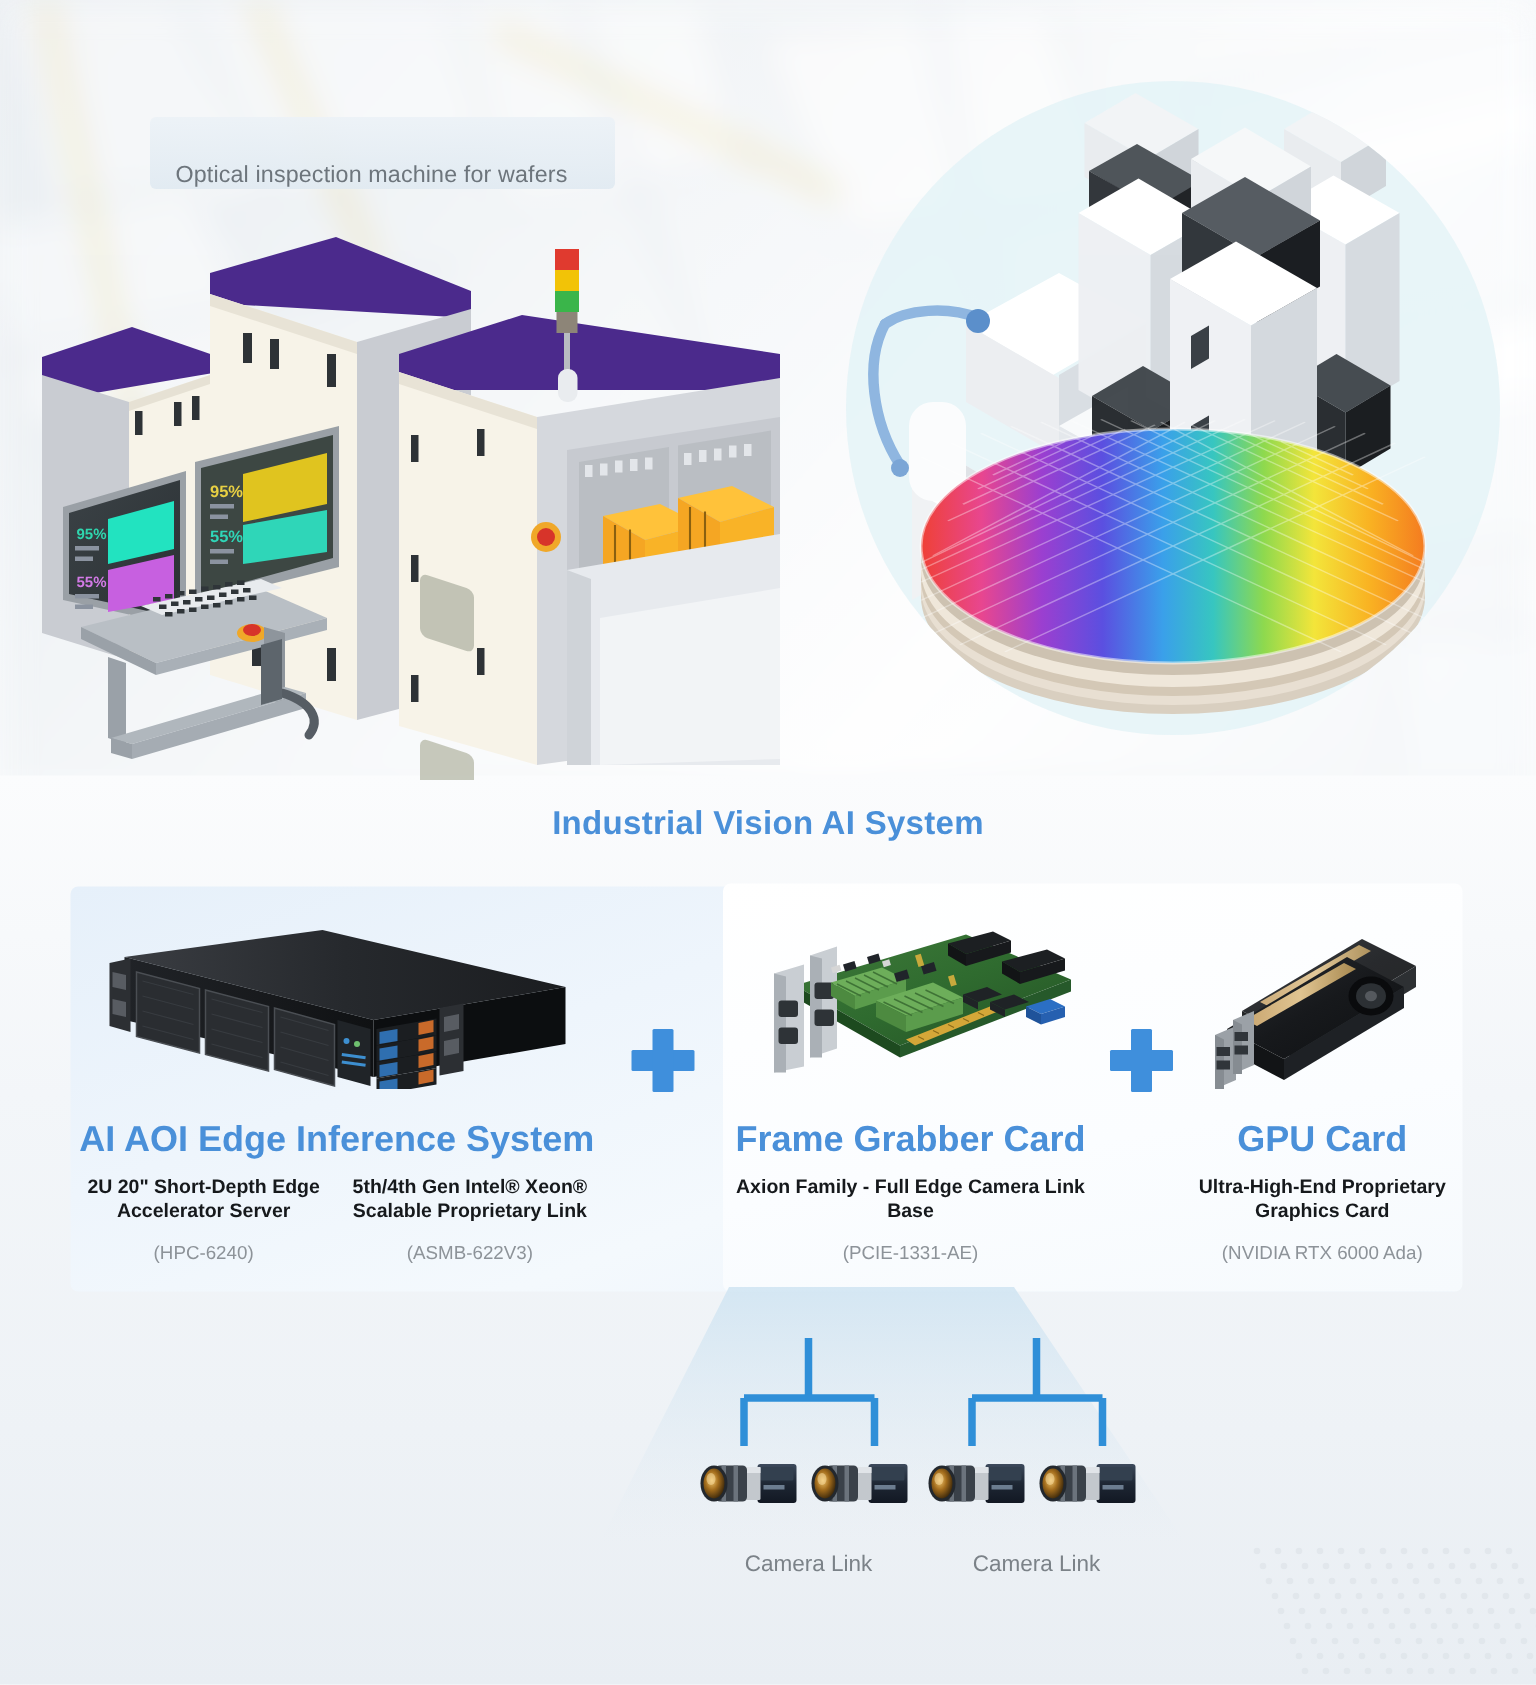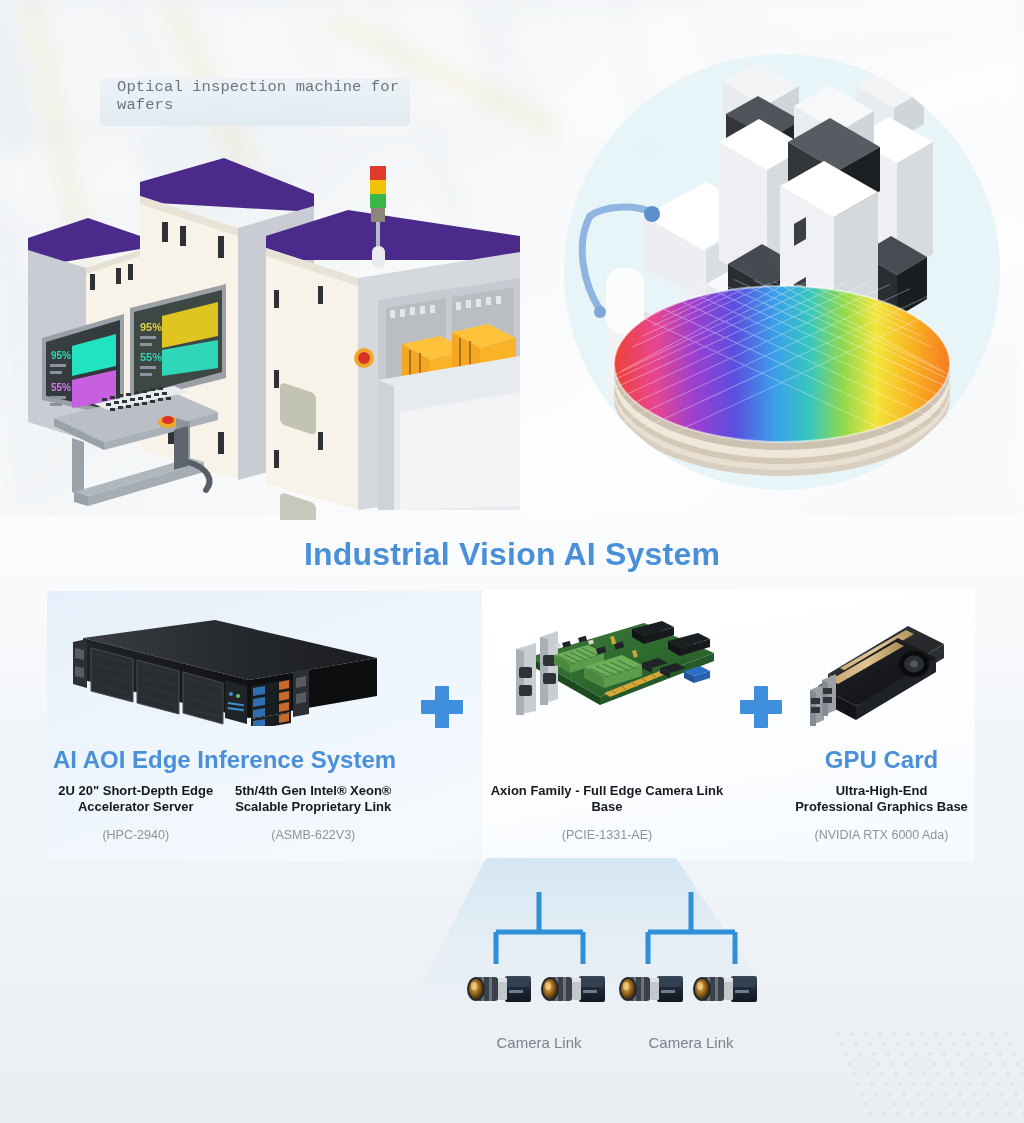--- a/index.html
+++ b/index.html
@@ -15,37 +15,36 @@
       linear-gradient(160deg,#eef1f4 0%,#f7f9fb 28%,#ffffff 52%,#f2f5f8 78%,#eaeef2 100%);
   }
   .bg-blur{position:absolute;inset:0;filter:blur(11px);opacity:.95;}
   .bg-lower{position:absolute;left:0;right:0;top:46%;bottom:0;
     background:linear-gradient(180deg,#fbfcfd 0%,#f3f6f9 35%,#eef2f6 72%,#e9eef3 100%);}
 
   
   .caption{
     position:absolute;left:100px;top:78px;width:310px;height:48px;
     background:linear-gradient(180deg,rgba(236,242,247,.92),rgba(223,233,241,.86));
-    border-radius:4px;display:flex;align-items:flex-start;padding-left:17px;
+    border-radius:4px;display:flex;align-items:flex-end;padding-left:17px;
     box-sizing:border-box;
-    font-family:Liberation Mono, monospace;
   }
   .caption span{font-size:15.5px;color:#6d757c;letter-spacing:.1px;}
 
   
   .machine{position:absolute;left:28px;top:150px;width:510px;height:370px;}
   .machine svg{display:block;}
 
   
   .wafer-scene{position:absolute;left:556px;top:46px;width:452px;height:452px;}
 
   
   .main-title{
     position:absolute;left:0;right:0;top:536px;text-align:center;
-    font-size:32px;font-weight:bold;color:#4a90d9;letter-spacing:.2px;
+    font-size:22px;font-weight:bold;color:#4a90d9;letter-spacing:.2px;
   }
 
   
   .panel{
     position:absolute;left:47px;top:591px;width:926px;height:270px;
     background:linear-gradient(160deg,#e6f0fa 0%,#eef5fc 34%,#f4f9fd 62%,#eaf2fb 100%);
     border-radius:5px;
   }
   .panel-inner{
     position:absolute;left:435px;top:-2px;width:493px;height:272px;
@@ -678,21 +677,21 @@
               <polygon points="214,79 224,77 224,85 214,87" fill="#c96a2a"></polygon>
               <polygon points="214,90 224,88 224,96 214,98" fill="#c96a2a"></polygon>
               <polygon points="214,101 224,99 224,107 214,109" fill="#c96a2a"></polygon>
             </g>
           </svg>
         </div>
         <div class="head wide">AI AOI Edge Inference System</div>
         <div class="sub-row">
           <div class="sub">
             <div class="t">2U 20" Short-Depth Edge Accelerator Server</div>
-            <div class="pn">(HPC-2940)</div>
+            <div class="pn">(HPC-6240)</div>
           </div>
           <div class="sub">
             <div class="t">5th/4th Gen Intel® Xeon® Scalable Proprietary Link</div>
             <div class="pn">(ASMB-622V3)</div>
           </div>
         </div>
       </div>
 
       <div class="col c2">
         <div class="plus"></div>
@@ -786,20 +785,21 @@
             <g fill="#d6d6d6">
               <rect x="62" y="30" width="6" height="4" transform="rotate(-17 62 30)"></rect>
               <rect x="96" y="26" width="5" height="4" transform="rotate(-17 96 26)"></rect>
             </g>
             <g fill="#c8a93c">
               <rect x="118" y="22" width="4" height="8" transform="rotate(-17 118 22)"></rect>
               <rect x="140" y="36" width="4" height="7" transform="rotate(-17 140 36)"></rect>
             </g>
           </svg>
         </div>
+        <div class="head">Frame Grabber Card</div>
         <div class="sub-row">
           <div class="sub">
             <div class="t">Axion Family - Full Edge Camera Link Base</div>
             <div class="pn">(PCIE-1331-AE)</div>
           </div>
         </div>
       </div>
 
       <div class="col c4">
         <div class="plus"></div>
@@ -849,21 +849,21 @@
             <polygon points="20,66 26,69 26,102 20,102" fill="#868c92"></polygon>
             <g fill="#30353a">
               <rect x="21" y="74" width="9" height="6"></rect>
               <rect x="21" y="83" width="9" height="6"></rect>
             </g>
           </svg>
         </div>
         <div class="head">GPU Card</div>
         <div class="sub-row">
           <div class="sub">
-            <div class="t">Ultra-High-End Professional Graphics Base</div>
+            <div class="t">Ultra-High-End Proprietary Graphics Card</div>
             <div class="pn">(NVIDIA RTX 6000 Ada)</div>
           </div>
         </div>
       </div>
 
     </div>
   </div>
 
   <svg class="cone" width="1024" height="180" viewBox="0 0 1024 180">
     <defs>

